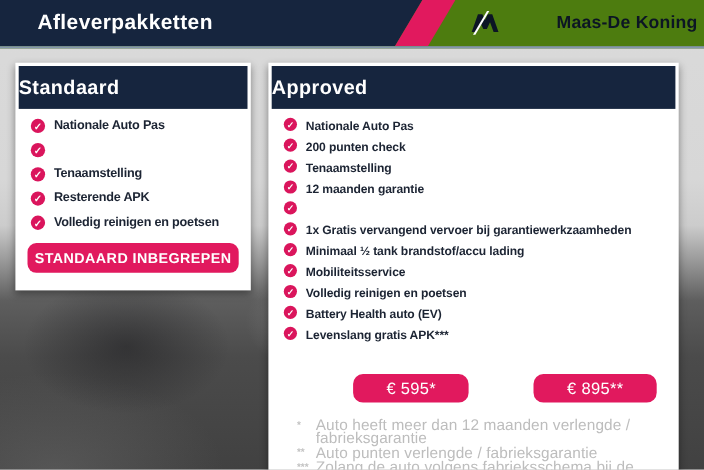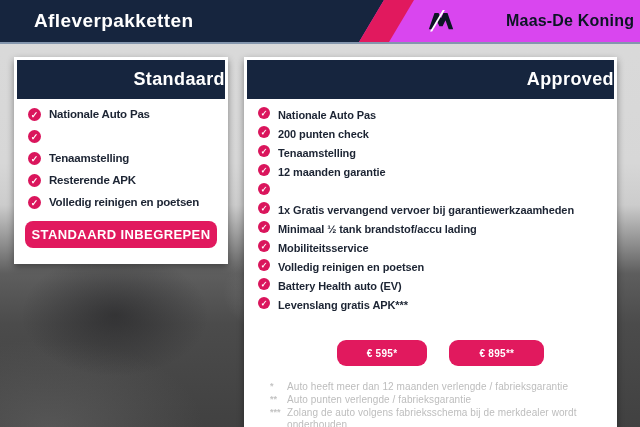--- a/index.html
+++ b/index.html
@@ -13,21 +13,21 @@
     position:absolute;inset:0;
     background:
       radial-gradient(140px 90px at 470px 310px, rgba(22,28,48,.78), rgba(22,28,48,0) 70%),
       radial-gradient(110px 70px at 300px 292px, rgba(165,165,165,.45), rgba(165,165,165,0) 70%),
       radial-gradient(130px 85px at 115px 315px, rgba(25,25,28,.5), rgba(25,25,28,0) 72%),
       radial-gradient(220px 130px at 50px 430px, rgba(125,125,125,.35), rgba(125,125,125,0) 70%),
       linear-gradient(180deg,#dadada 0%,#d7d7d7 38%,#cccccc 48%,#8f8f8f 57%,#5e5e5e 64%,#4b4b4b 76%,#414141 100%);
   }
   
   .header{
-    position:absolute;left:0;top:0;width:640px;height:42px;background:#d946ef;
+    position:absolute;left:0;top:0;width:640px;height:42px;background:#4d7c0f;
     border-bottom:2px solid #8496ad;z-index:5;
   }
   .header-navy{
     position:absolute;inset:0;background:#16253e;
     clip-path:polygon(0 0,384px 0,359px 100%,0 100%);
   }
   .header-stripe{
     position:absolute;inset:0;background:#e1195e;
     clip-path:polygon(384px 0,414px 0,389px 100%,359px 100%);
   }
@@ -41,21 +41,21 @@
   .brand-name{color:#0c1524;font-size:16px;font-weight:bold;letter-spacing:.2px;margin-left:43px;}
   
   .card{
     position:absolute;background:#ffffff;overflow:hidden;
     box-shadow:0 3px 7px rgba(0,0,0,.4);
   }
   .card-standard{left:14px;top:57px;width:214px;height:207px;}
   .card-approved{left:244px;top:57px;width:373px;height:386px;}
   .band{
     position:absolute;left:3px;right:3px;top:3px;height:39px;background:#16253e;
-    display:flex;align-items:center;justify-content:flex-end;
+    display:flex;align-items:center;justify-content:flex-start;
   }
   .band-title{color:#ffffff;font-size:18px;font-weight:bold;letter-spacing:.4px;}
   .list{position:absolute;left:0;right:0;}
   .card-standard .list{top:50px;left:14px;right:4px;}
   .card-approved .list{top:49px;left:14px;right:4px;}
   .row{display:flex;align-items:flex-start;}
   .card-standard .row{height:22px;}
   .card-approved .row{min-height:19px;}
   .check{
     flex:0 0 auto;border-radius:50%;background:#da155c;color:#ffffff;
@@ -72,27 +72,27 @@
     position:absolute;left:11px;top:164px;width:192px;height:27px;border:none;
     background:#e1195e;border-radius:8px;color:#ffffff;font-family:inherit;
     font-size:13px;font-weight:bold;letter-spacing:.4px;cursor:pointer;
   }
   .price-row{
     position:absolute;left:0;right:0;top:283px;display:flex;justify-content:center;gap:22px;
     transform:translateX(10px);
   }
   .price-btn{
     height:26px;padding:0 30px;border:none;background:#e1195e;border-radius:9px;
-    color:#ffffff;font-family:inherit;font-size:10px;font-weight:bold;letter-spacing:.3px;cursor:pointer;
+    color:#ffffff;font-family:inherit;font-size:15px;font-weight:normal;letter-spacing:.3px;cursor:pointer;margin-left:37px;
   }
   
   .footnotes{position:absolute;left:270px;top:381px;width:365px;z-index:4;}
   .row.footnote{margin-bottom:1.5px;}
   .fn-marker{flex:0 0 17px;color:#c3c3c3;font-size:9px;line-height:11.5px;font-weight:bold;}
-  .fn-text{color:#bdbdbd;font-size:10px;line-height:11.5px;letter-spacing:.1px;}
+  .fn-text{color:#bdbdbd;font-size:14px;line-height:11.5px;letter-spacing:.1px;}
 </style>
 </head>
 <body>
 
 <div class="bg"></div>
 
 <div class="header">
   <div class="header-navy"></div>
   <div class="header-stripe"></div>
   <div class="header-title">Afleverpakketten</div>

